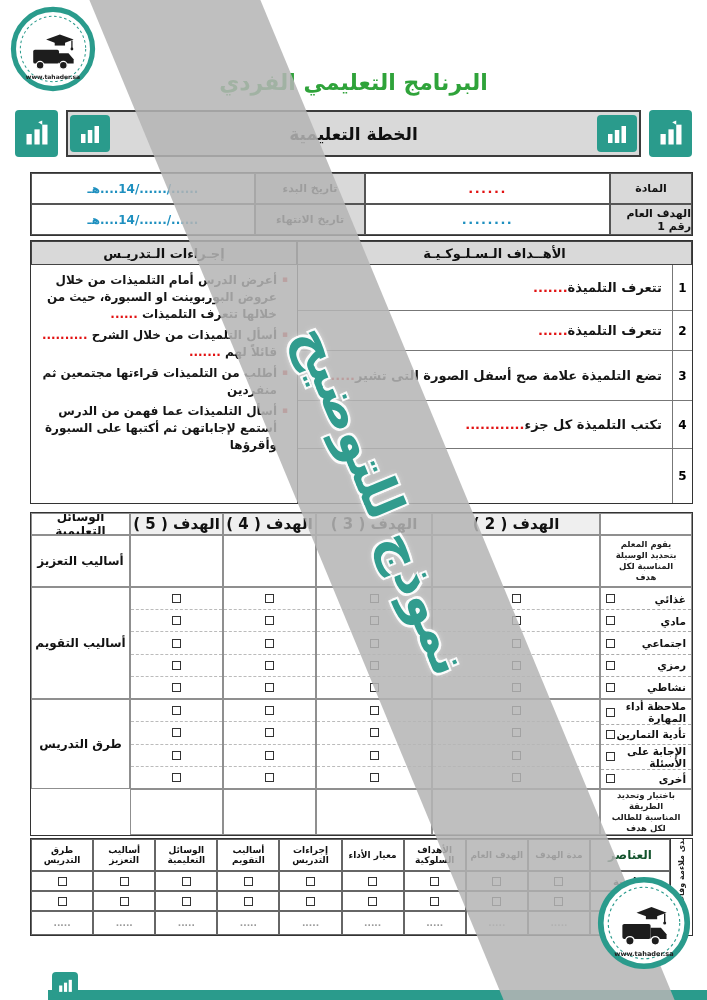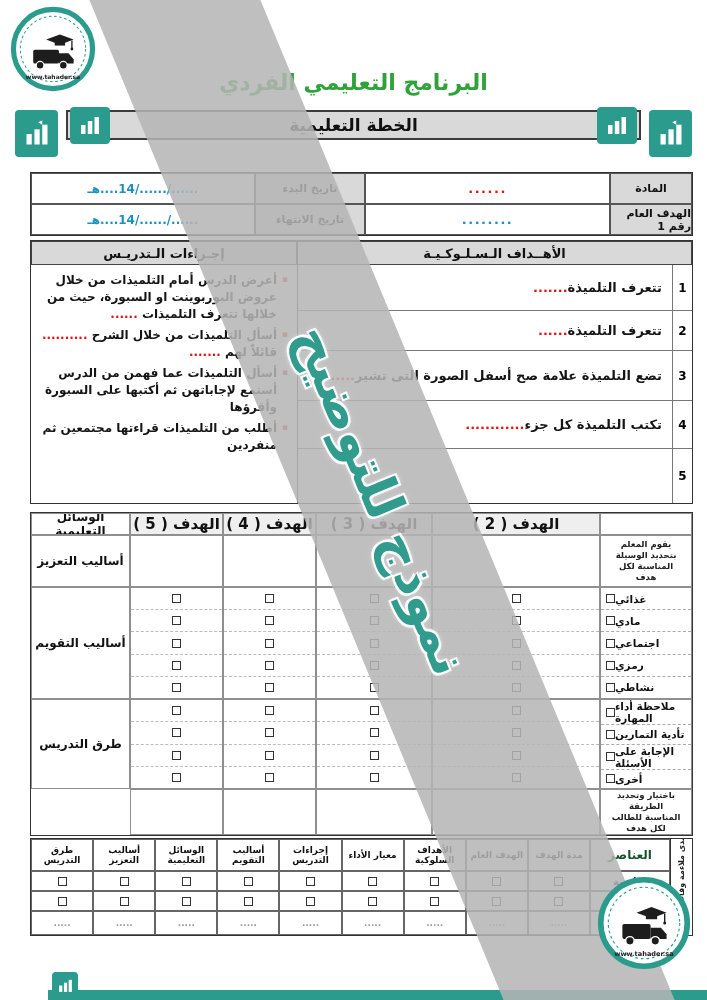--- a/index.html
+++ b/index.html
@@ -11,21 +11,21 @@
   .cb{display:inline-block;width:9px;height:9px;border:1px solid #333;background:#fff;flex:0 0 auto}
 
   
   .logo-circle{position:absolute;z-index:5}
   .logo-circle.tl{left:10px;top:6px;width:86px;height:86px}
   .logo-circle.br{right:16px;bottom:30px;width:94px;height:94px;z-index:60}
   .logo-circle svg{width:100%;height:100%}
 
   .title{position:absolute;top:70px;left:0;right:0;text-align:center;font-size:22px;font-weight:bold;color:#2fa33a;z-index:2}
 
-  .banner{position:absolute;top:110px;right:15px;left:15px;height:30px;display:flex;gap:8px;z-index:2}
+  .banner{position:absolute;top:110px;right:15px;left:15px;height:47px;display:flex;gap:8px;z-index:2}
   .sq{background:#2a9b8c;border-radius:4px;display:flex;align-items:center;justify-content:center}
   .sq.outer{width:43px;height:47px;flex:0 0 auto}
   .banner-bar{flex:1;background:#d9d9d9;border:2px solid #3c3c3c;display:flex;align-items:center;padding:2px}
   .sq.inner{width:40px;height:37px;flex:0 0 auto}
   .banner-label{flex:1;text-align:center;font-weight:bold;font-size:17px;color:#101010}
 
   .info{position:absolute;top:172px;right:14px;left:30px;display:grid;grid-template-columns:82px 245px 110px 1fr;grid-auto-rows:31px;border:1.5px solid #333;z-index:2}
   .info>div{border:0.5px solid #555;display:flex;align-items:center;justify-content:center;font-size:11px;font-weight:bold}
   .info .lbl{background:#d9d9d9;color:#111}
   .info .val.vred{color:#e21212;font-size:13px;letter-spacing:1.5px}
@@ -49,21 +49,21 @@
   .bullet::before{content:"▪";position:absolute;right:0;top:1px;color:#d33;font-size:9px}
 
   .matrix{position:absolute;top:512px;right:14px;left:30px;display:grid;grid-template-columns:92px 168px 116px 93px 93px 1fr;grid-template-rows:22px 52px 112px 90px 46px;border:1.5px solid #333;z-index:2}
   .mc{border:0.6px solid #8f8f8f;display:flex;align-items:center;justify-content:center;text-align:center;overflow:hidden}
   .mc.head{font-weight:bold;font-size:15px;background:#efefef;color:#111}
   .mc.cat{font-weight:bold;font-size:12px;padding:2px;color:#111}
   .mc.note{font-size:8.5px;font-weight:bold;padding:9px;line-height:1.3;color:#222}
   .mc.items{flex-direction:column;align-items:stretch;padding:0}
   .item{flex:1;display:flex;align-items:center;border-bottom:1px dashed #aaa;padding:0 5px}
   .item:last-child{border-bottom:none}
-  .ilabel{flex:1;text-align:left;font-weight:bold;font-size:10.5px;color:#111}
+  .ilabel{flex:1;text-align:right;font-weight:bold;font-size:10.5px;color:#111}
   .mc.stack{flex-direction:column;align-items:stretch;padding:0}
   .srow{flex:1;display:flex;align-items:center;justify-content:center;border-bottom:1px dashed #bbb}
   .srow:last-child{border-bottom:none}
 
   .eval-wrap{position:absolute;top:838px;right:14px;left:30px;height:98px;display:flex;z-index:2}
   .eval-side{width:22px;border:1.5px solid #333;border-left:none;display:flex;align-items:center;justify-content:center;overflow:hidden}
   .eval-side span{transform:rotate(-90deg);white-space:nowrap;font-size:8px;font-weight:bold;color:#222}
   .eval{flex:1;display:grid;grid-template-columns:80px repeat(9,1fr);grid-template-rows:32px 20px 20px 1fr;border:1.5px solid #333}
   .ec{border:0.5px solid #666;display:flex;align-items:center;justify-content:center;text-align:center;overflow:hidden}
   .ec.corner{font-weight:bold;font-size:12px;color:#14532d}
@@ -183,22 +183,22 @@
         <div class="onum">5</div>
         <div class="otxt">
             <span></span>
             <span class="rd"></span>
           </div>
       </div>
     </div>
     <div class="pcell">
       <div class="bullet"><span>أعرض الدرس أمام التلميذات من خلال عروض البوربوينت او السبورة، حيث من خلالها تتعرف التلميذات </span><span class="rd">......</span><span></span><span class="rd"></span></div>
       <div class="bullet"><span>أسأل التلميذات من خلال الشرح </span><span class="rd">..........</span><span> قائلاً لهم </span><span class="rd">.......</span></div>
+      <div class="bullet"><span>أطلب من التلميذات قراءتها مجتمعين ثم منفردين</span><span class="rd"></span><span></span><span class="rd"></span></div>
       <div class="bullet"><span>أسأل التلميذات عما فهمن من الدرس أستمع لإجاباتهن ثم أكتبها على السبورة وأقرؤها</span><span class="rd"></span><span></span><span class="rd"></span></div>
-      <div class="bullet"><span>أطلب من التلميذات قراءتها مجتمعين ثم منفردين</span><span class="rd"></span><span></span><span class="rd"></span></div>
     </div>
   </div>
 
   <div class="matrix">
 
     <div class="mc"></div>
     <div class="mc head">الهدف ( 2 )</div>
     <div class="mc head">الهدف ( 3 )</div>
     <div class="mc head">الهدف ( 4 )</div>
     <div class="mc head">الهدف ( 5 )</div>

